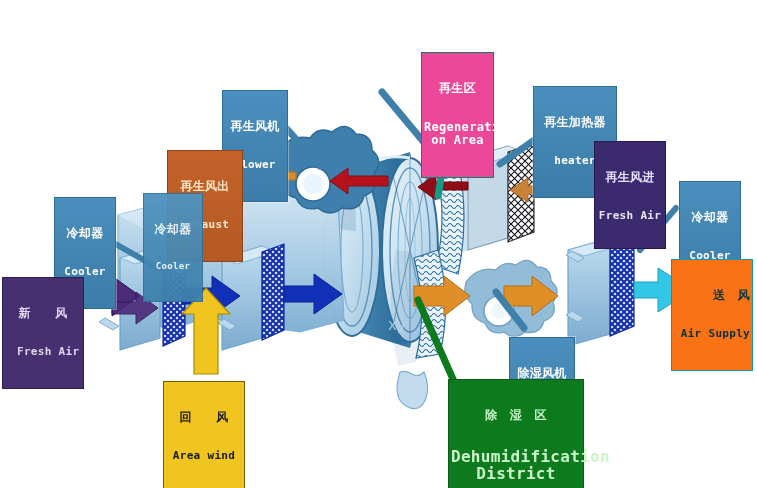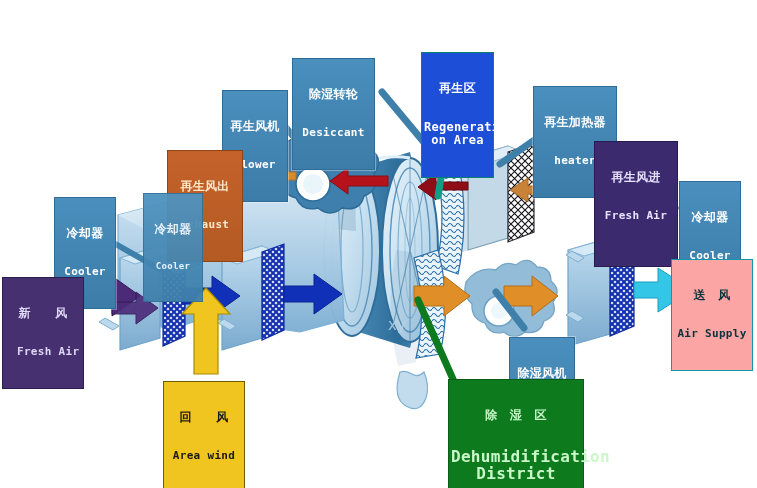--- a/index.html
+++ b/index.html
@@ -43,21 +43,21 @@
     color:#ffffff;
     border:1px solid #2e6b96;
     box-shadow:0 0 0 1px rgba(255,255,255,.35);
   }
   .lbl.blue2{
     background:linear-gradient(180deg,#4f93c0 0%,#3f80ab 100%);
     color:#eaf6ff;
     border:1px solid #31709c;
   }
   .lbl.teal{
-    background:#1d4ed8;
+    background:#ec4899;
     color:#ffffff;
     border:1px solid #0b8170;
   }
   .lbl.orangebrown{
     background:linear-gradient(180deg,#c4622a 0%,#b45a23 100%);
     color:#ffe9c9;
     border:1px solid #8e4418;
   }
   .lbl.purple{
     background:#3b2a6e;
@@ -73,23 +73,24 @@
     background:#f0c520;
     color:#1a1a1a;
     border:1px solid #6f5c00;
   }
   .lbl.green{
     background:#0d7a1e;
     color:#c9f7c9;
     border:1px solid #0a5c16;
   }
   .lbl.cyan{
-    background:#fca5a5;
+    background:#f97316;
     color:#08333d;
     border:1px solid #1096ad;
+    text-align:right;
   }
 
   
   #title{
     position:absolute;
     left:0;right:0;
     top:203px;
     z-index:60;
     text-align:center;
     pointer-events:none;
@@ -302,42 +303,38 @@
       <path d="M676 208 L640 250" stroke="#3f80ab" stroke-width="6"></path>
 
       <path d="M524 328 L496 292" stroke="#3f80ab" stroke-width="7"></path>
 
       <path d="M456 386 L418 300" stroke="#0d7a1e" stroke-width="7"></path>
     </g>
 
     <text x="388" y="330" font-family="DejaVu Sans, sans-serif" font-size="15" fill="#b9d4e6" opacity=".85">xy</text>
   </svg>
 
-  <div class="lbl blue" style="left:292px;top:58px;width:83px;padding:3px 2px 4px;font-size:12px;">
-    <span class="cn">除湿转轮</span>
-    <span class="en" style="font-size:11px;">Desiccant</span>
-  </div>
 
   <div class="lbl blue" style="left:222px;top:90px;width:66px;padding:3px 2px 4px;font-size:12px;">
     <span class="cn">再生风机</span>
     <span class="en" style="font-size:11px;">Blower</span>
   </div>
 
   <div class="lbl teal" style="left:421px;top:52px;width:73px;padding:3px 2px 4px;font-size:12px;">
     <span class="cn">再生区</span>
     <span class="en" style="font-size:12px;">Regenerati
 on Area</span>
   </div>
 
   <div class="lbl blue" style="left:533px;top:86px;width:84px;padding:3px 2px 4px;font-size:12px;">
     <span class="cn">再生加热器</span>
     <span class="en" style="font-size:11px;">heater</span>
   </div>
 
-  <div class="lbl purple" style="left:594px;top:141px;width:84px;padding:3px 2px 18px;font-size:12px;">
+  <div class="lbl purple" style="left:594px;top:141px;width:72px;padding:3px 2px 0;font-size:12px;">
     <span class="cn">再生风进</span>
     <span class="en" style="font-size:11px;">Fresh Air</span>
   </div>
 
   <div class="lbl orangebrown" style="left:167px;top:150px;width:76px;padding:3px 2px 4px;font-size:12px;">
     <span class="cn">再生风出</span>
     <span class="en" style="font-size:11px;">Exhaust</span>
   </div>
 
   <div class="lbl blue" style="left:54px;top:197px;width:62px;padding:3px 2px 4px;font-size:12px;">

